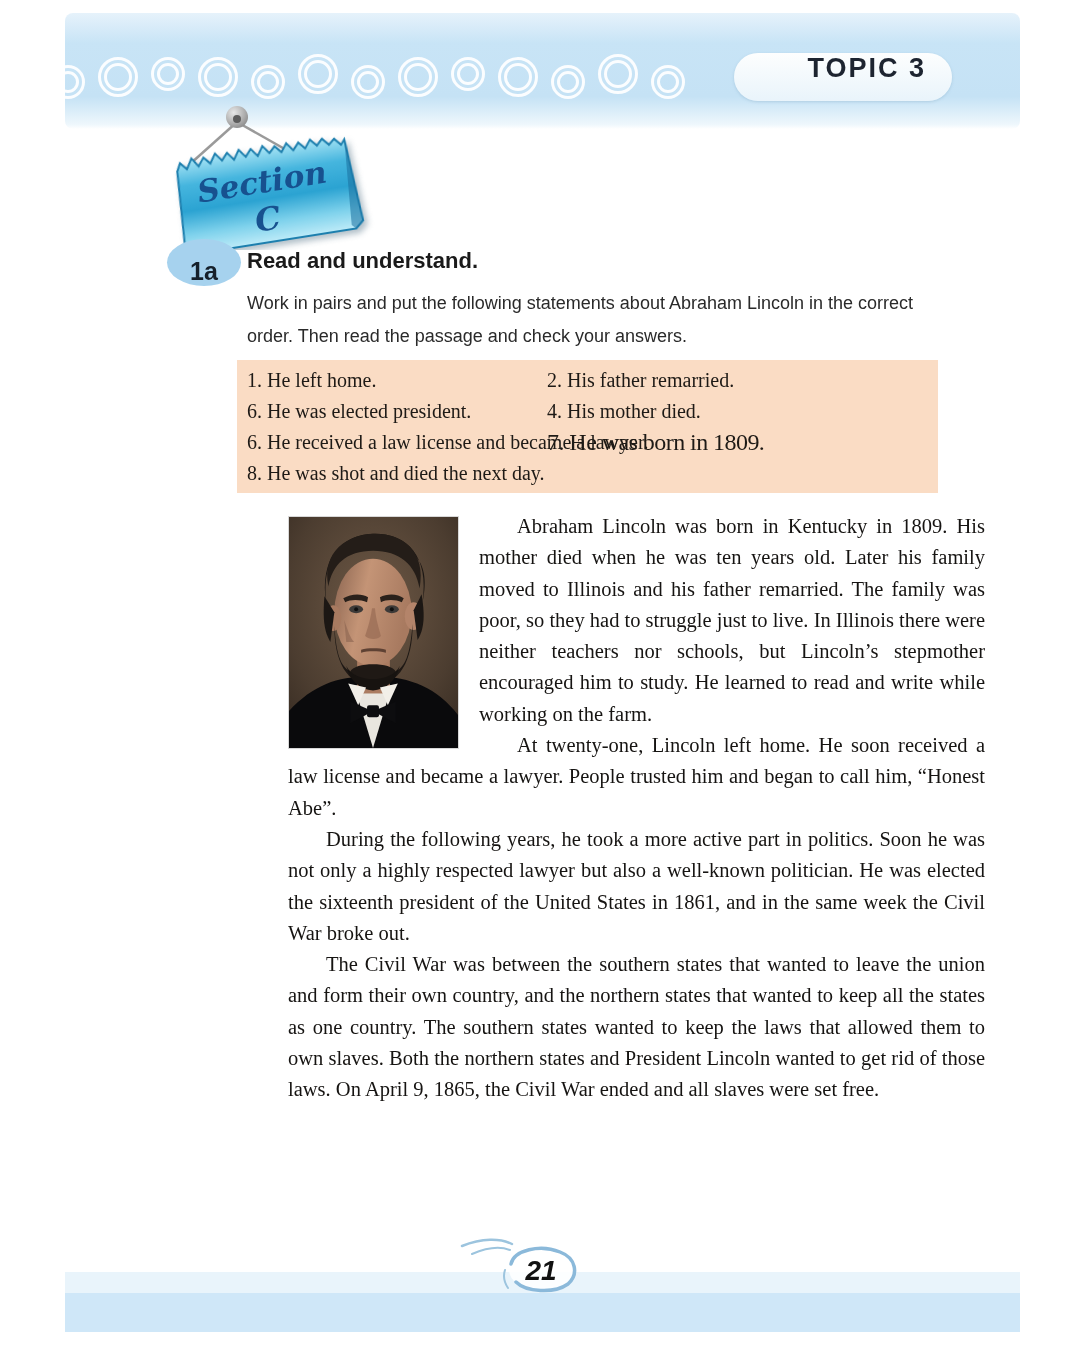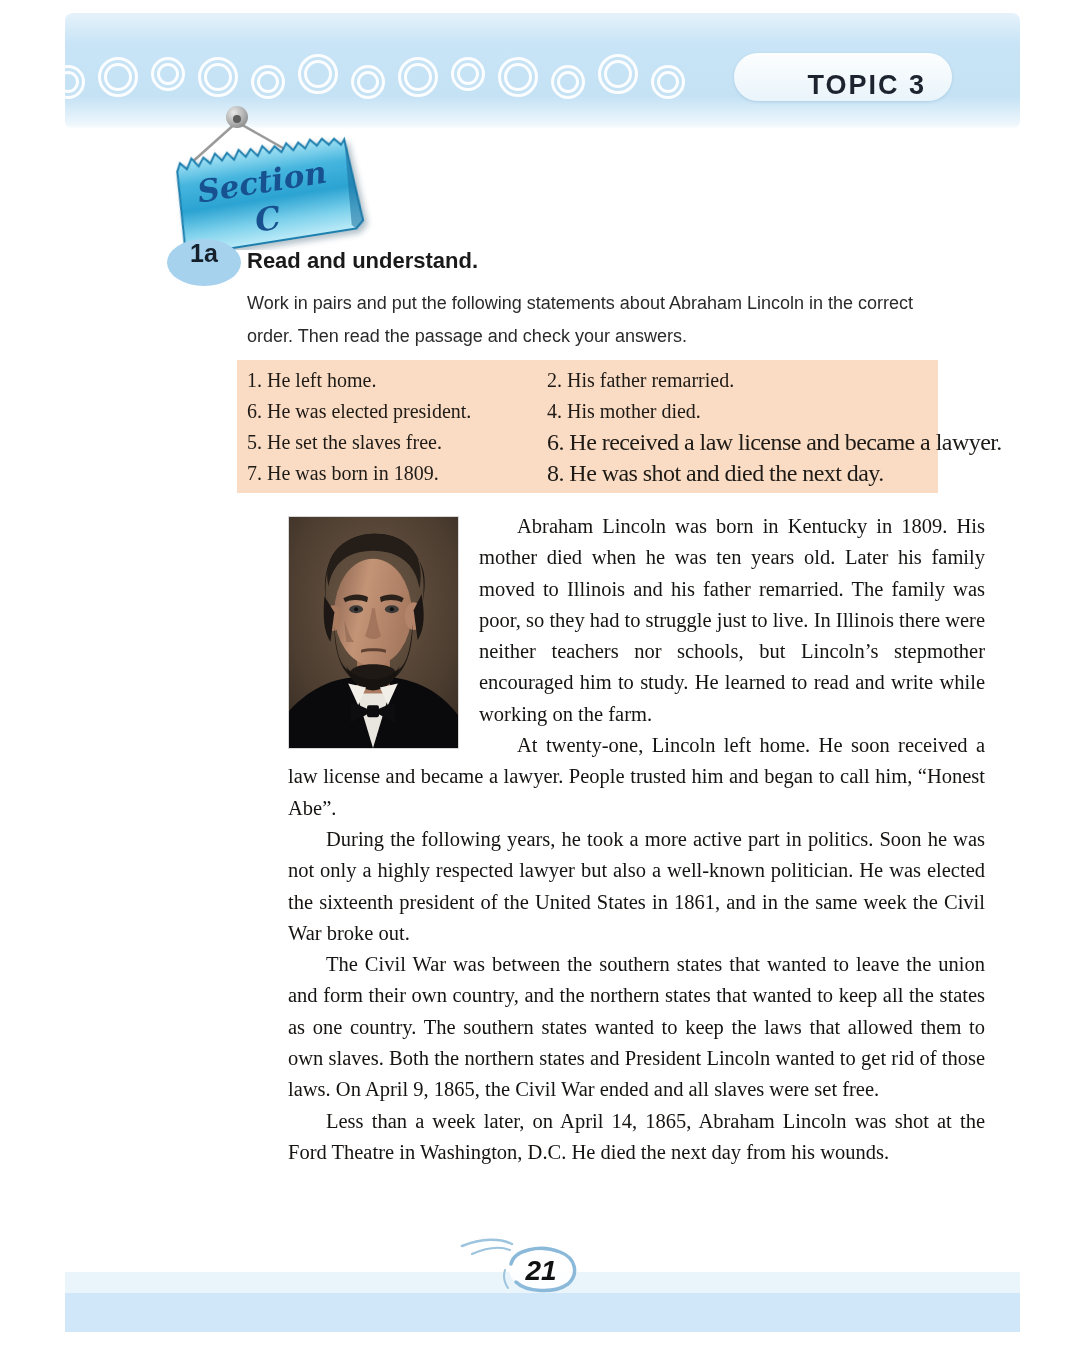--- a/index.html
+++ b/index.html
@@ -49,21 +49,21 @@
   .ring:first-child     { margin-left: -14px; }
 
   .topic-pill {
     position: absolute;
     right: 68px; top: 40px;
     width: 218px; height: 48px;
     border-radius: 24px;
     background: linear-gradient(#fdfefe, #e9f4fb);
     box-shadow: 0 1px 3px rgba(120,160,190,0.35);
     display: flex;
-    align-items: flex-end;
+    align-items: flex-start;
     justify-content: flex-end;
     padding-right: 26px;
   }
   .topic-pill span {
     font-size: 27px;
     font-weight: 600;
     letter-spacing: 2px;
     color: #1d2430;
   }
 
@@ -75,21 +75,21 @@
   }
 
   
   .activity-badge {
     position: absolute;
     left: 167px; top: 239px;
     width: 74px; height: 47px;
     border-radius: 50%;
     background: #a6d2ee;
     display: flex;
-    align-items: flex-start;
+    align-items: flex-end;
     justify-content: center;
     font-size: 25px;
     font-weight: bold;
     color: #15202b;
   }
   .activity-title {
     position: absolute;
     left: 247px; top: 248px;
     font-size: 22px;
     font-weight: bold;
@@ -227,21 +227,20 @@
     <span>1a</span>
   </div>
   <div class="activity-title">Read and understand.</div>
   <div class="activity-instructions">Work in pairs and put the following statements about Abraham Lincoln in the correct order. Then read the passage and check your answers.</div>
 
   <div class="statements-box">
       <div class="stmt">1. He left home.</div>
       <div class="stmt">2. His father remarried.</div>
       <div class="stmt">6. He was elected president.</div>
       <div class="stmt">4. His mother died.</div>
-      <div class="stmt">5. He set the slaves free.</div>
       <div class="stmt">6. He received a law license and became a lawyer.</div>
       <div class="stmt">7. He was born in 1809.</div>
       <div class="stmt">8. He was shot and died the next day.</div>
     </div>
 
   <div class="passage">
     <div class="portrait">
       <svg viewBox="0 0 171 233" preserveAspectRatio="xMidYMid slice">
         <defs>
           <radialGradient id="bgBrown" cx="0.5" cy="0.38" r="0.85">
@@ -296,21 +295,20 @@
         <path d="M85 196 L62 186 L62 208 Z" fill="#0d0d0f"></path>
         <path d="M85 196 L108 186 L108 208 Z" fill="#0d0d0f"></path>
         <rect x="79" y="190" width="12" height="12" rx="2" fill="#0d0d0f"></rect>
       </svg>
     </div>
     <div>
         <p>Abraham Lincoln was born in Kentucky in 1809. His mother died when he was ten years old. Later his family moved to Illinois and his father remarried. The family was poor, so they had to struggle just to live. In Illinois there were neither teachers nor schools, but Lincoln’s stepmother encouraged him to study. He learned to read and write while working on the farm.</p>
         <p>At twenty-one, Lincoln left home. He soon received a law license and became a lawyer. People trusted him and began to call him, “Honest Abe”.</p>
         <p>During the following years, he took a more active part in politics. Soon he was not only a highly respected lawyer but also a well-known politician. He was elected the sixteenth president of the United States in 1861, and in the same week the Civil War broke out.</p>
         <p>The Civil War was between the southern states that wanted to leave the union and form their own country, and the northern states that wanted to keep all the states as one country. The southern states wanted to keep the laws that allowed them to own slaves. Both the northern states and President Lincoln wanted to get rid of those laws. On April 9, 1865, the Civil War ended and all slaves were set free.</p>
-        <p>Less than a week later, on April 14, 1865, Abraham Lincoln was shot at the Ford Theatre in Washington, D.C. He died the next day from his wounds.</p>
       </div>
   </div>
 
   <div class="footer-strip-light"></div>
   <div class="footer-strip-main"></div>
   <div class="page-number-badge">
     <svg viewBox="0 0 160 66">
       <ellipse cx="94" cy="38" rx="33" ry="21" fill="#ffffff" opacity="0.85"></ellipse>
       <path d="M63 32 C66 18 92 12 112 20 C128 26 131 42 120 52 C106 62 78 60 68 50" fill="none" stroke="#8bb9da" stroke-width="3.5" stroke-linecap="round"></path>
       <path d="M14 14 C34 6 52 6 64 12" fill="none" stroke="#9cc4de" stroke-width="2.5" stroke-linecap="round"></path>

